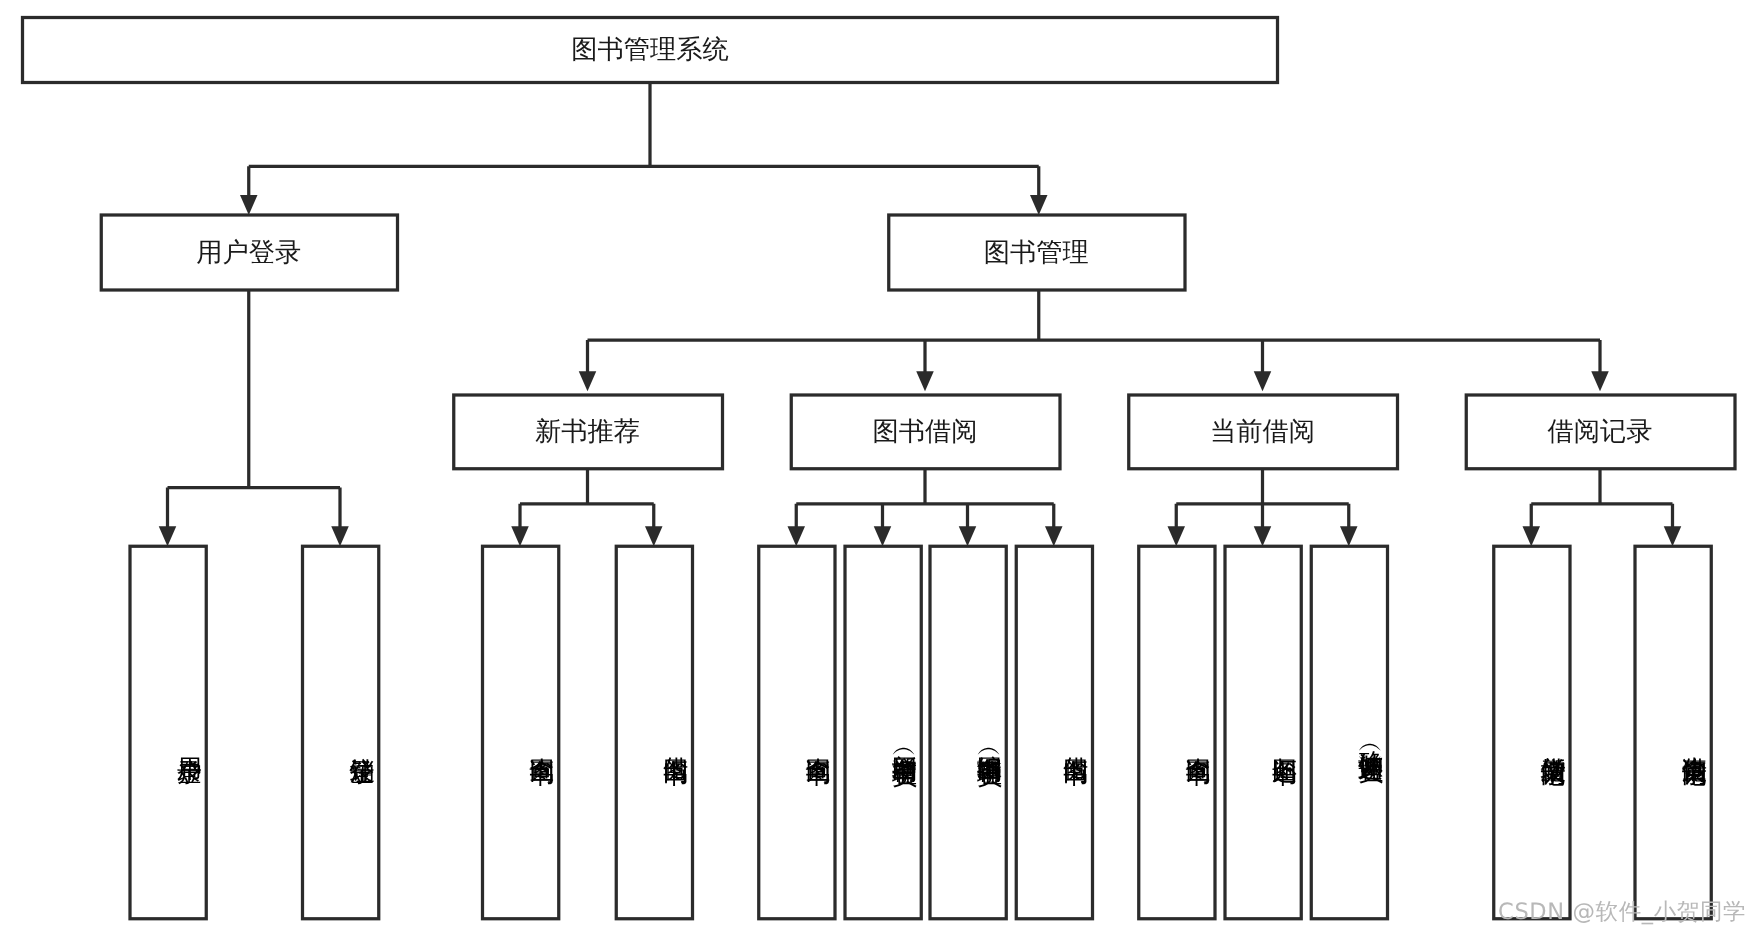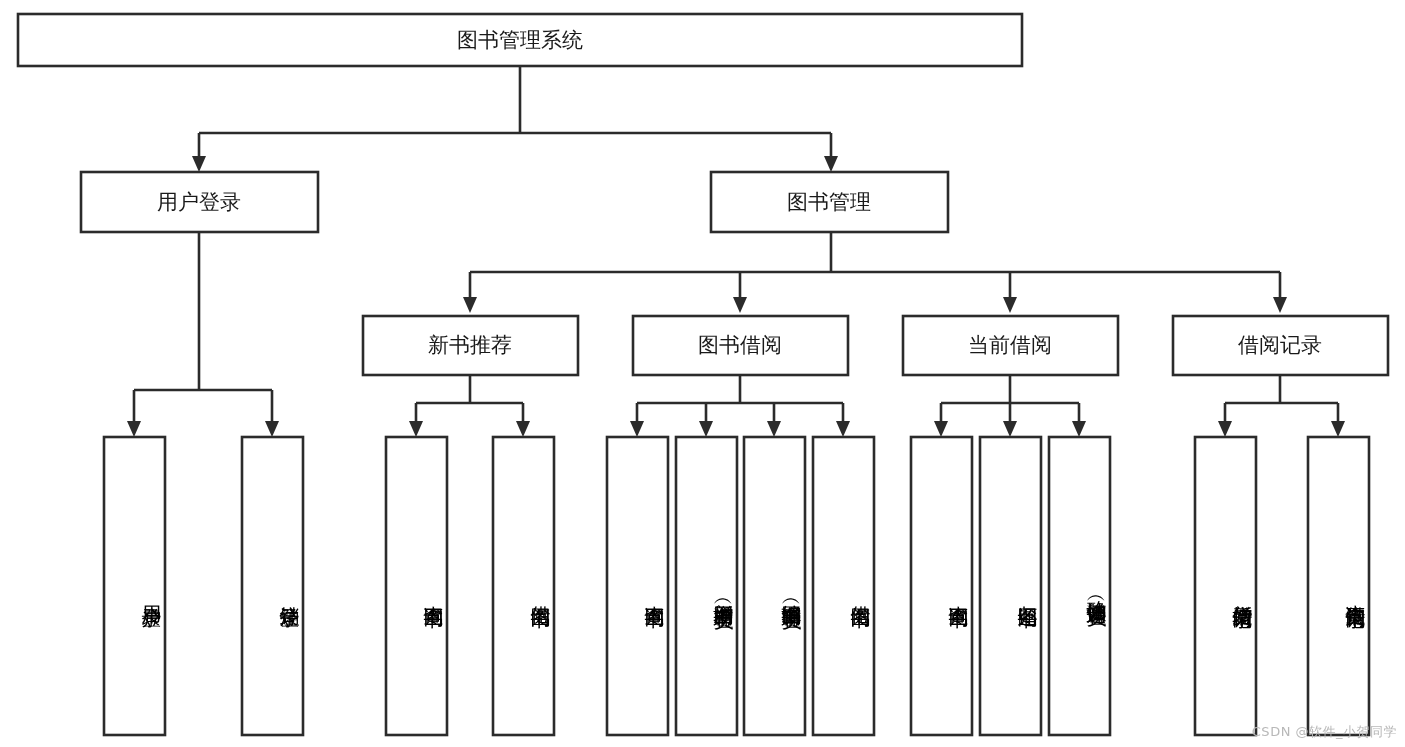--- a/index.html
+++ b/index.html
@@ -63,21 +63,21 @@
     padding-top: 4px;
   }
   .leaf-foreign {
     overflow: visible;
   }
   .watermark {
     position: absolute;
     right: 8px;
     bottom: 6px;
     font-family: "DejaVu Sans", "Liberation Sans", sans-serif;
-    font-size: 13px;
+    font-size: 18px;
     color: #b8b8b8;
     letter-spacing: 0.5px;
     user-select: none;
     white-space: nowrap;
   }
 </style>
 </head>
 <body>
 
 <svg id="diagram" viewBox="0 0 1405 747">

